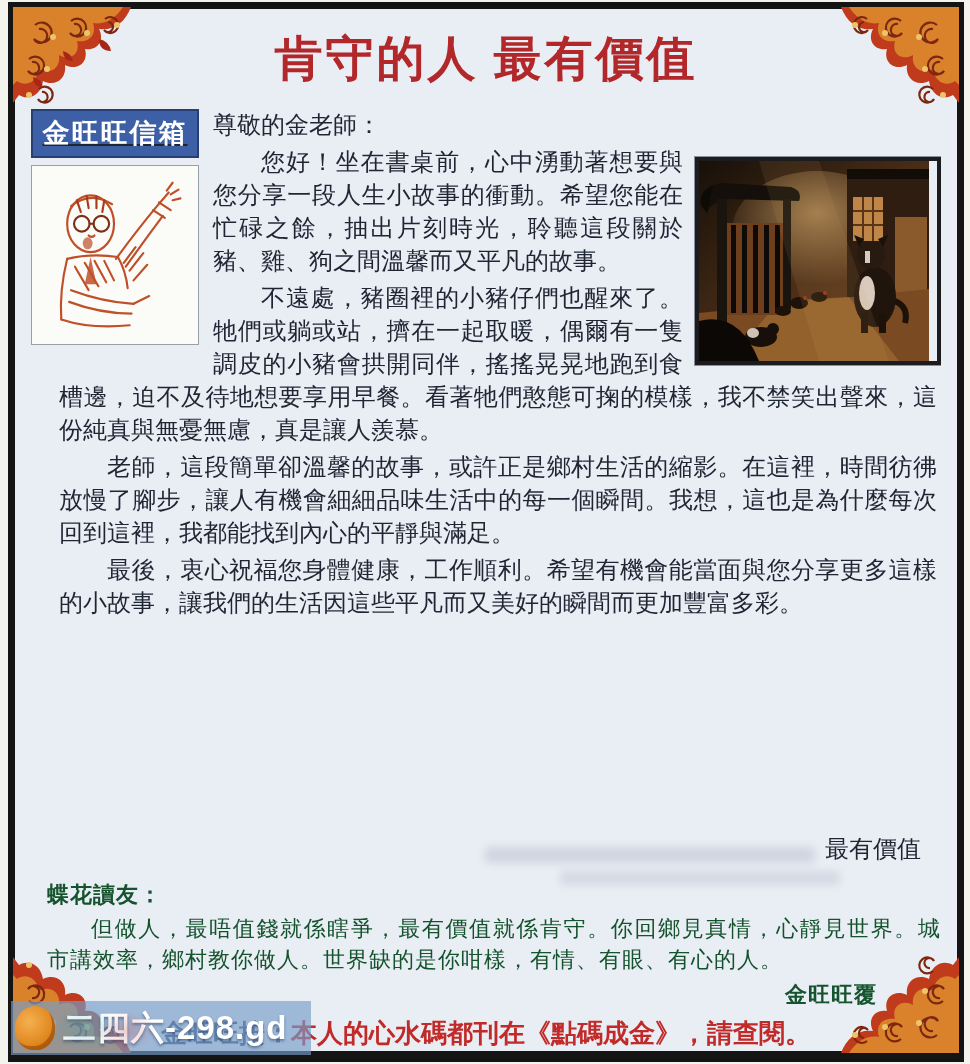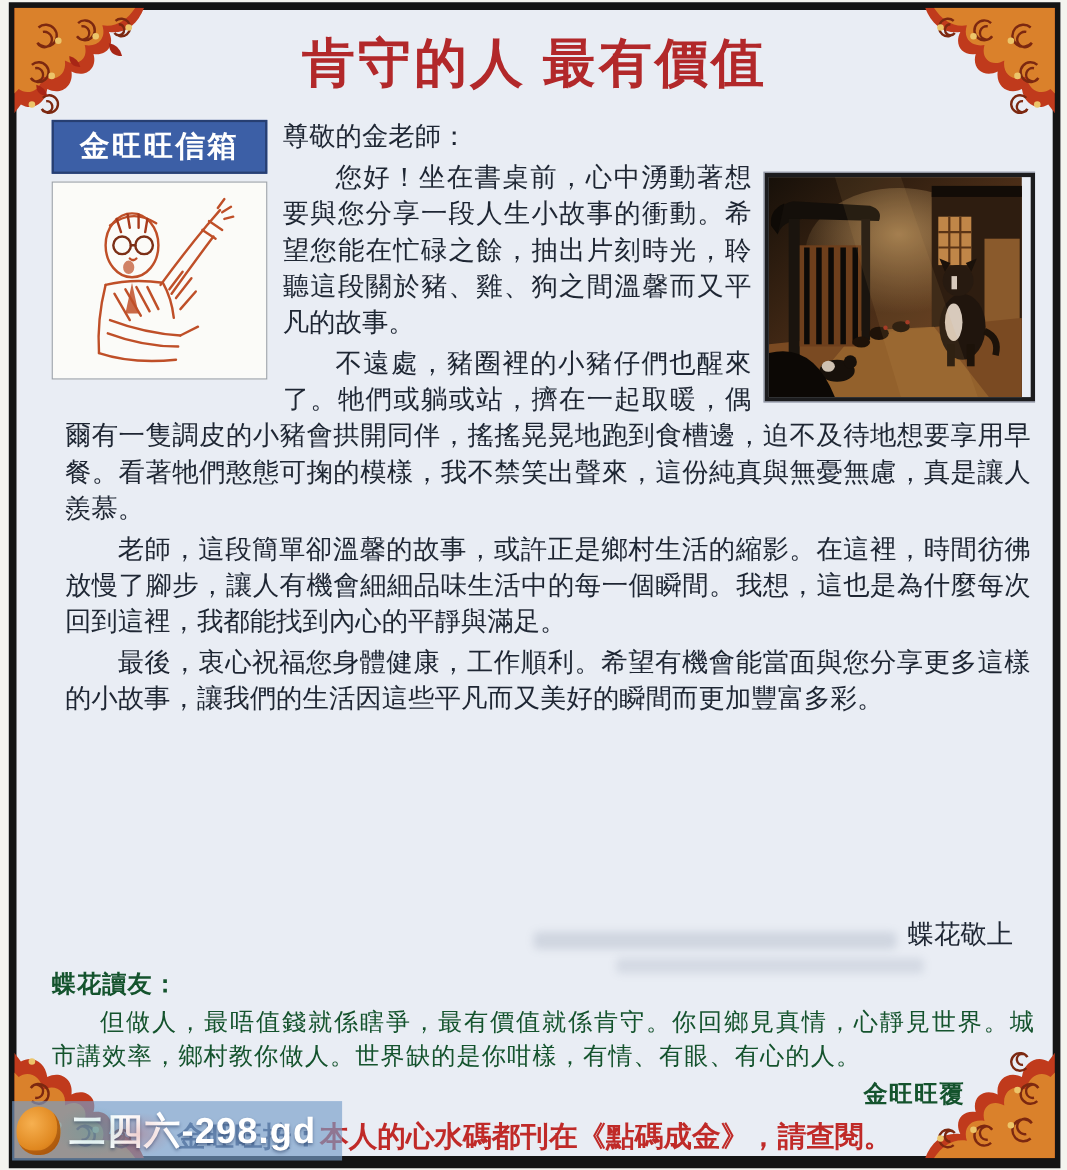--- a/index.html
+++ b/index.html
@@ -18,21 +18,21 @@
   .corner.br{right:-2px;bottom:-2px;transform:scale(-1,-1);}
 
   
   .title{ text-align:center;color:#b2282a;font-weight:bold;
           font-size:48px;line-height:84px;letter-spacing:3px;
           margin:0 0 4px 0;white-space:nowrap;}
 
   
   .letter-body{height:726px;overflow:hidden;font-size:24px;line-height:33px;
                color:#1e2633;text-align:justify;}
-  .left-col{float:left;width:196px;margin:4px 14px 6px 16px;}
+  .left-col{float:left;width:168px;margin:4px 14px 6px 0;text-decoration:underline;}
   .masthead{background:#3c5fa6;border:2px solid #273f72;color:#fff;
             font-family:"Liberation Sans","DejaVu Sans",sans-serif;
             font-weight:bold;font-size:27px;letter-spacing:2px;
             text-align:center;padding:6px 0;}
   .mascot{background:#fbfbf8;border:1px solid #9aa0a8;margin-top:7px;
           height:178px;display:flex;align-items:center;justify-content:center;}
   .photo{float:right;width:238px;margin:52px 0 8px 12px;border:4px solid #1c1c1e;
          outline:1px solid #8a90a0;background:#241softened;}
   .photo svg{display:block;}
   .letter-body p{margin:4px;padding-left:24px;}
@@ -264,21 +264,21 @@
         </div>
       </div>
 
       <p>尊敬的金老師：</p>
       <p class="indent">您好！坐在書桌前，心中湧動著想要與您分享一段人生小故事的衝動。希望您能在忙碌之餘，抽出片刻時光，聆聽這段關於豬、雞、狗之間溫馨而又平凡的故事。</p>
       <p class="indent">不遠處，豬圈裡的小豬仔們也醒來了。牠們或躺或站，擠在一起取暖，偶爾有一隻調皮的小豬會拱開同伴，搖搖晃晃地跑到食槽邊，迫不及待地想要享用早餐。看著牠們憨態可掬的模樣，我不禁笑出聲來，這份純真與無憂無慮，真是讓人羨慕。</p>
       <p class="indent">老師，這段簡單卻溫馨的故事，或許正是鄉村生活的縮影。在這裡，時間彷彿放慢了腳步，讓人有機會細細品味生活中的每一個瞬間。我想，這也是為什麼每次回到這裡，我都能找到內心的平靜與滿足。</p>
       <p class="indent">最後，衷心祝福您身體健康，工作順利。希望有機會能當面與您分享更多這樣的小故事，讓我們的生活因這些平凡而又美好的瞬間而更加豐富多彩。</p>
     </div>
 
-    <div class="sig-line">蝶花敬上</div>
+    <div class="sig-line">最有價值</div>
 
     <div class="reply">
       <p class="heading">蝶花讀友：</p>
       <p class="r">但做人，最唔值錢就係瞎爭，最有價值就係肯守。你回鄉見真情，心靜見世界。城市講效率，鄉村教你做人。世界缺的是你咁樣，有情、有眼、有心的人。</p>
       <div class="sig">金旺旺覆</div>
     </div>
 
     <div class="footer">
       <span class="prefix">金旺旺按：</span><span class="notice">本人的心水碼都刊在《點碼成金》，請查閱。</span>
     </div>

